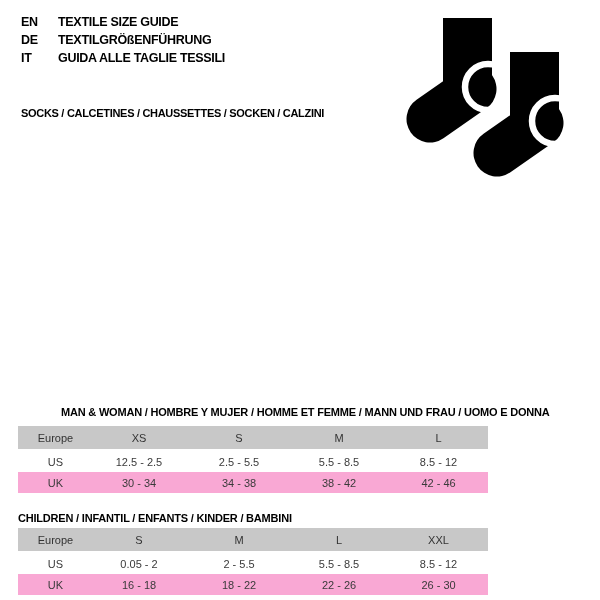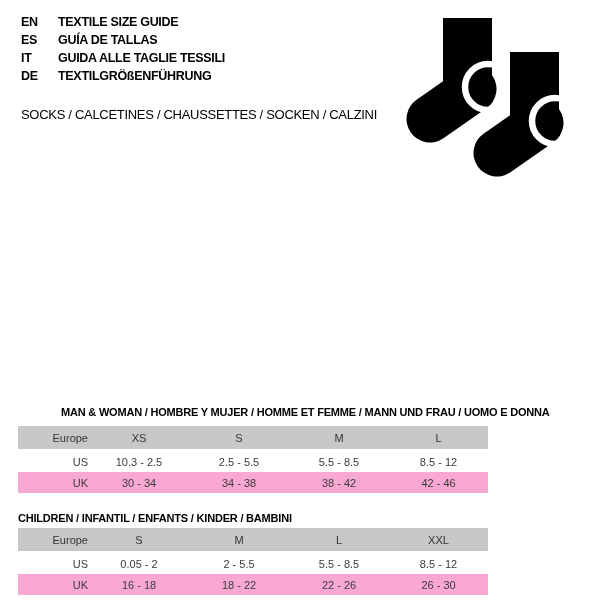--- a/index.html
+++ b/index.html
@@ -5,21 +5,21 @@
   html,body { margin:0; padding:0; background:#fff; }
   .canvas {
     position:relative; width:600px; height:600px; background:#ffffff;
     font-family:"Liberation Sans", sans-serif; color:#000; overflow:hidden;
   }
   
   .lang-block { position:absolute; left:21px; top:13px; }
   .lang-row { display:flex; line-height:18px; font-size:12.5px; font-weight:700; letter-spacing:-0.3px; }
   .lang-code { width:37px; flex:0 0 37px; }
   .category-line {
-    position:absolute; left:21px; top:107px; font-size:13px; font-weight:400; letter-spacing:-0.3px;
+    position:absolute; left:21px; top:107px; font-size:11px; font-weight:700; letter-spacing:-0.3px;
   }
   
   .icon-wrap { position:absolute; left:402px; top:4px; width:190px; height:180px; }
   
   .section-title {
     position:absolute; left:18px; font-size:11px; font-weight:700; letter-spacing:-0.2px; color:#000;
     white-space:nowrap;
   }
   .title-1 { top:406px;padding-left:43px; }
   .title-2 { top:512px; }
@@ -28,44 +28,40 @@
     border-collapse:separate; border-spacing:0; table-layout:fixed;
     font-size:11px; color:#3a3a3a;
   }
   .table-1 { top:426px; }
   .table-2 { top:528px; }
   .size-table th {
     background:#c8c8c8; font-weight:400; height:21px; 
     border-bottom:2px solid #ffffff; color:#333;
   }
   .size-table td { height:19px; text-align:center; }
-  .size-table th:first-child, .size-table td:first-child { text-align:right; padding-left:5px; }
+  .size-table th:first-child, .size-table td:first-child { text-align:center; padding-left:5px; }
   .size-table tr.alt td { background:#f9a8d4; }
 </style>
 </head>
 <body>
 
 <div class="canvas">
 
   <div class="lang-block">
     <div class="lang-row">
       <span class="lang-code">EN</span>
       <span class="lang-label">TEXTILE SIZE GUIDE</span>
     </div>
     <div class="lang-row">
-      <span class="lang-code">ES</span>
-      <span class="lang-label">GUÍA DE TALLAS</span>
+      <span class="lang-code">DE</span>
+      <span class="lang-label">TEXTILGRÖßENFÜHRUNG</span>
     </div>
     <div class="lang-row">
       <span class="lang-code">IT</span>
       <span class="lang-label">GUIDA ALLE TAGLIE TESSILI</span>
-    </div>
-    <div class="lang-row">
-      <span class="lang-code">DE</span>
-      <span class="lang-label">TEXTILGRÖßENFÜHRUNG</span>
     </div>
   </div>
 
   <div class="category-line">SOCKS / CALCETINES / CHAUSSETTES / SOCKEN / CALZINI</div>
 
   <div class="icon-wrap">
     <svg viewBox="0 0 190 180" width="190" height="180" xmlns="http://www.w3.org/2000/svg">
 
       <g>
         <rect x="41" y="14" width="49" height="75" fill="#000"></rect>
@@ -100,21 +96,21 @@
         <th>Europe</th>
         <th>XS</th>
         <th>S</th>
         <th>M</th>
         <th>L</th>
       </tr>
     </thead>
     <tbody>
       <tr>
         <td>US</td>
-        <td>10.3 - 2.5</td>
+        <td>12.5 - 2.5</td>
         <td>2.5 - 5.5</td>
         <td>5.5 - 8.5</td>
         <td>8.5 - 12</td>
       </tr>
       <tr class="alt">
         <td>UK</td>
         <td>30 - 34</td>
         <td>34 - 38</td>
         <td>38 - 42</td>
         <td>42 - 46</td>

